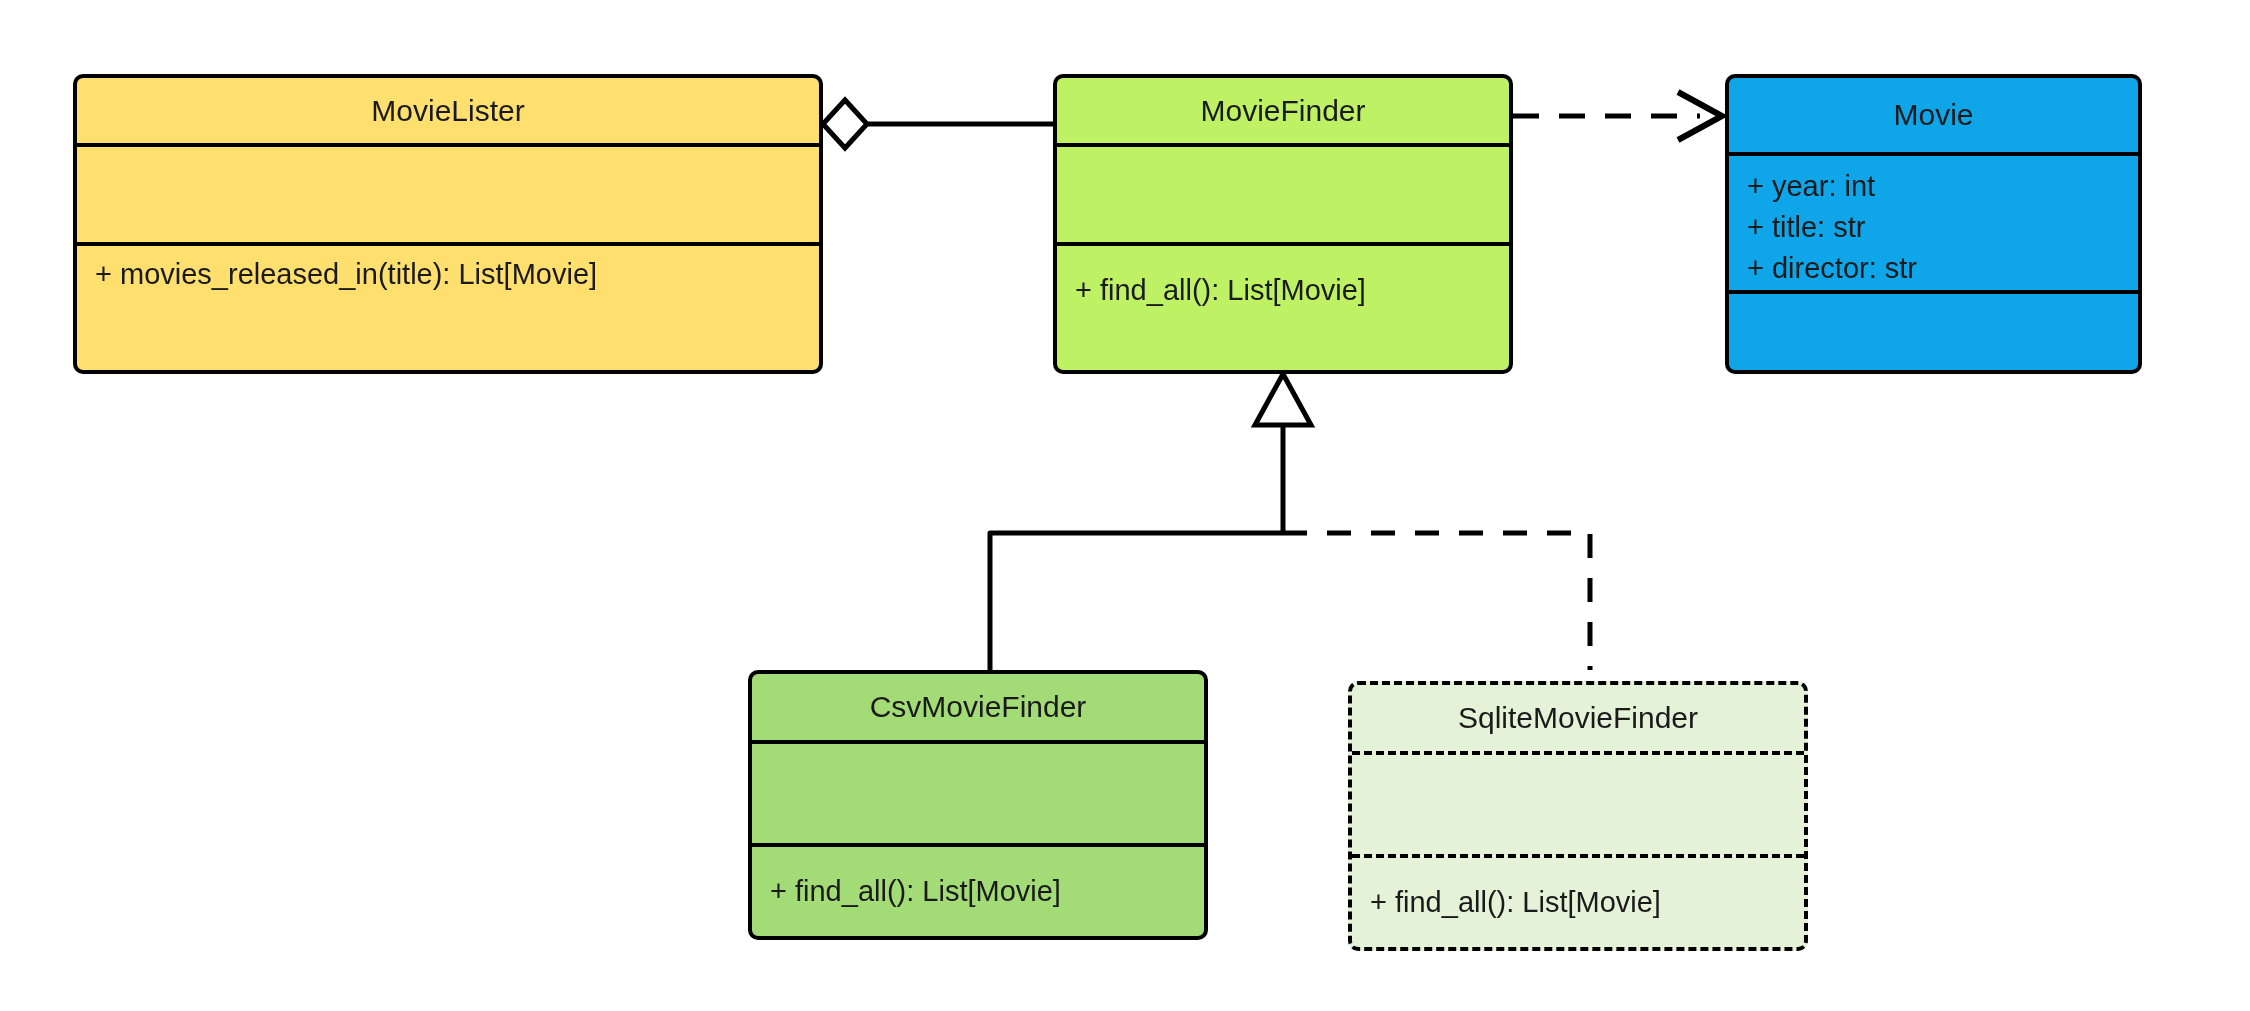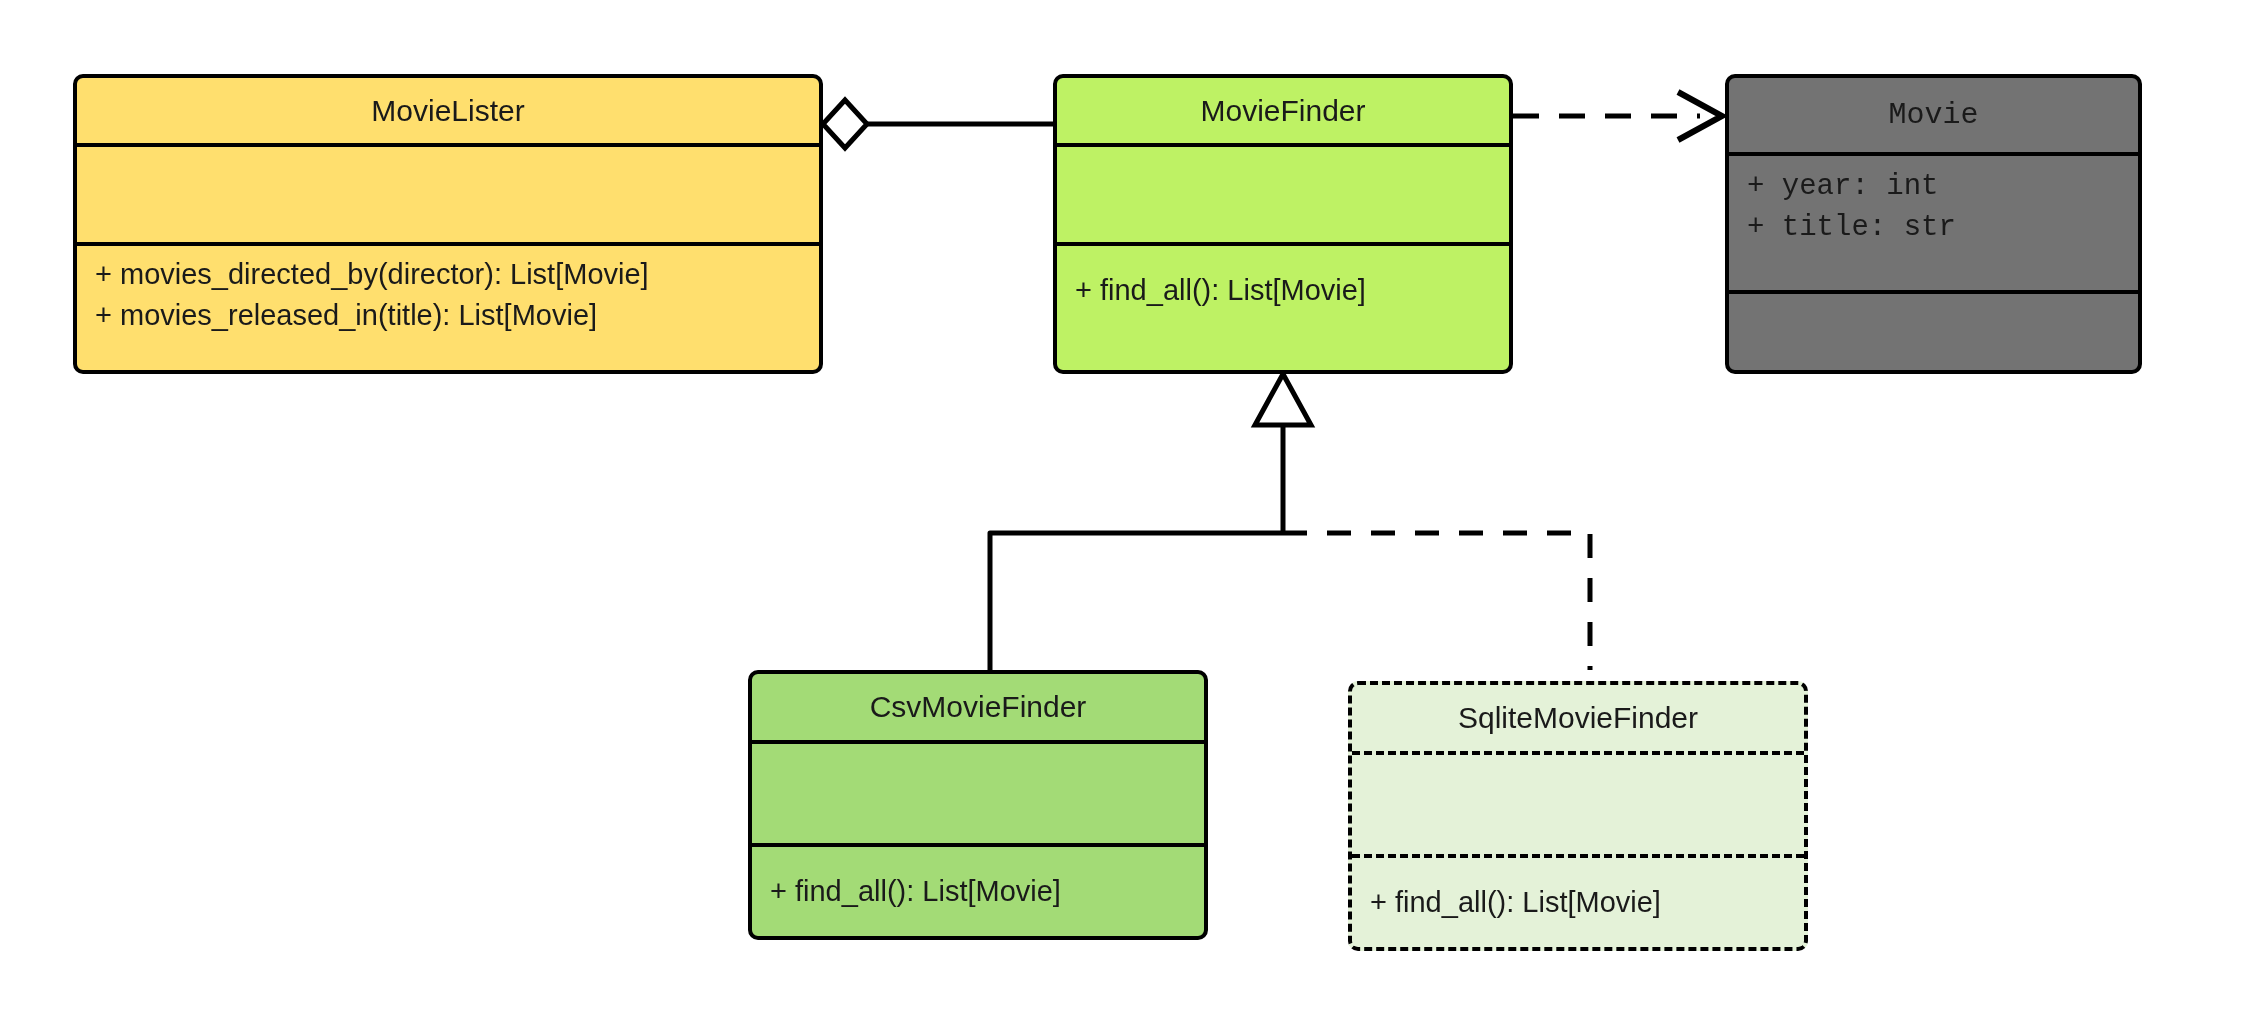--- a/index.html
+++ b/index.html
@@ -98,41 +98,41 @@
       <path d="M 1283 533 L 1590 533 L 1590 670" fill="none" stroke="#000000" stroke-width="5" stroke-dasharray="24,20" stroke-linejoin="miter" stroke-linecap="butt"></path>
     </g>
   </svg>
 
   <div class="uml-class" style="left:73px; top:74px; width:750px; height:300px; background:#FFDF6E;">
     <div class="cls-name" style="height:65px;">MovieLister</div>
     <div class="cls-sep"></div>
     <div class="cls-section section-empty" style="height:95px;"></div>
     <div class="cls-sep"></div>
     <div class="cls-section">
-      <div class="member">+ movies_directed_by(director): List[Movie]</div>
       <div class="member">+ movies_released_in(title): List[Movie]</div>
     </div>
   </div>
 
   <div class="uml-class" style="left:1053px; top:74px; width:460px; height:300px; background:#bef264;">
     <div class="cls-name" style="height:65px;">MovieFinder</div>
     <div class="cls-sep"></div>
     <div class="cls-section section-empty" style="height:95px;"></div>
     <div class="cls-sep"></div>
     <div class="cls-section" style="padding-top:30px;">
       <div class="member">+ find_all(): List[Movie]</div>
     </div>
   </div>
 
-  <div class="uml-class" style="left:1725px; top:74px; width:417px; height:300px; background:#737373;font-family:Liberation Mono, monospace;">
+  <div class="uml-class" style="left:1725px; top:74px; width:417px; height:300px; background:#0ea5e9;">
     <div class="cls-name" style="height:74px;">Movie</div>
     <div class="cls-sep"></div>
     <div class="cls-section" style="height:134px; padding-top:16px;">
       <div class="member">+ year: int</div>
       <div class="member">+ title: str</div>
+      <div class="member">+ director: str</div>
     </div>
     <div class="cls-sep"></div>
     <div class="cls-section section-empty"></div>
   </div>
 
   <div class="uml-class" style="left:748px; top:670px; width:460px; height:270px; background:#A3DB76;">
     <div class="cls-name" style="height:66px;">CsvMovieFinder</div>
     <div class="cls-sep"></div>
     <div class="cls-section section-empty" style="height:99px;"></div>
     <div class="cls-sep"></div>

